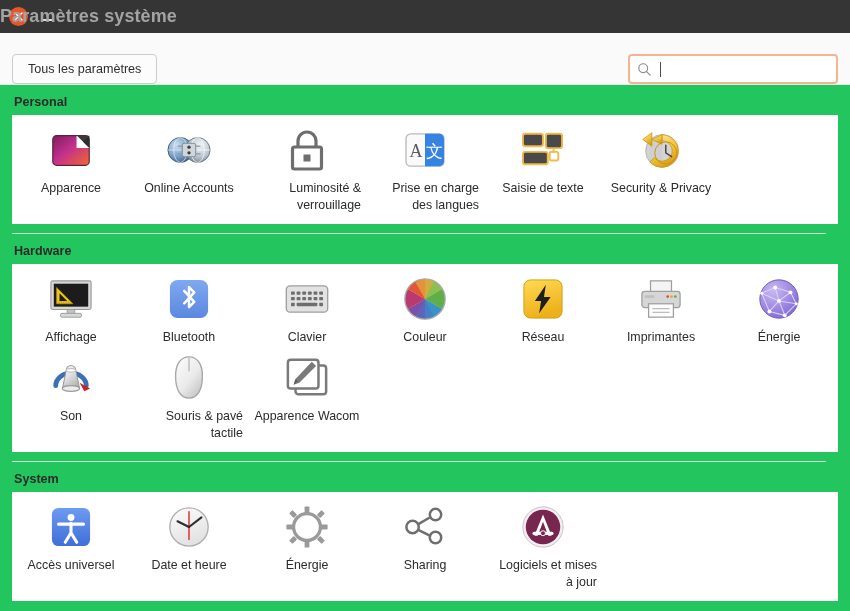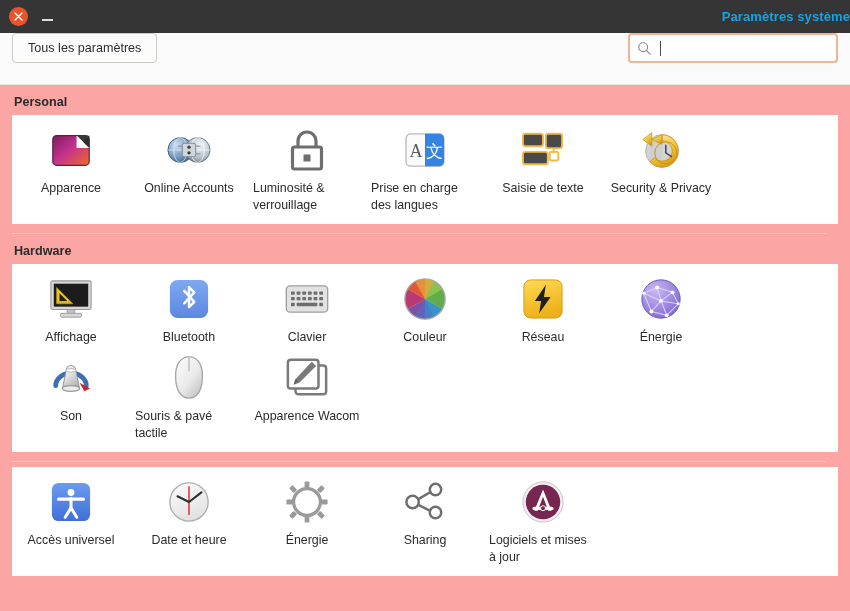--- a/index.html
+++ b/index.html
@@ -37,35 +37,35 @@
   }
   .tb-min i {
     display: block;
     width: 11px; height: 2px;
     background: #dcdcdc;
     margin-bottom: 4px;
   }
   .tb-title {
     position: absolute;
     left: 0; right: 0;
-    text-align: right;
-    color: #0ea5e9;
-    font-size: 13px;
+    text-align: left;
+    color: #a3a3a3;
+    font-size: 18px;
     font-weight: bold;
     letter-spacing: .1px;
     pointer-events: none;
   }
 
   
   .toolbar {
     height: 52px;
     background: #fafafa;
     border-bottom: 1px solid #e8e6e3;
     display: flex;
-    align-items: flex-start;
+    align-items: flex-end;
     padding: 0 12px;
     flex: 0 0 auto;
   }
   .btn-all {
     height: 30px;
     padding: 0 15px;
     background: #fcfcfc;
     border: 1px solid #cfcbc7;
     border-radius: 4px;
     font-size: 12.6px;
@@ -96,21 +96,21 @@
     font-size: 12.5px;
     font-family: inherit;
     flex: 1 1 auto;
     margin-left: 2px;
     color: #2e2e2e;
     min-width: 0;
   }
 
   
   .content {
-    background: #fca5a5;
+    background: #22c55e;
     height: 526px;
     overflow: hidden;
     padding-right: 12px;
   }
   .section { padding-top: 5px; }
   .section-title {
     font-size: 12.6px;
     font-weight: bold;
     color: #2b2b2b;
     padding: 5px 0 6px 14px;
@@ -140,21 +140,21 @@
   .tile-icon {
     width: 48px; height: 48px;
     display: flex; align-items: center; justify-content: center;
     margin-bottom: 6px;
   }
   .tile-icon svg { display: block; }
   .tile-label {
     font-size: 12.4px;
     line-height: 17px;
     color: #2b2b2b;
-    text-align: left;
+    text-align: right;
     max-width: 108px;
   }
 </style>
 </head>
 <body>
 
 <div class="titlebar">
   <div class="tb-close">
     <svg width="11" height="11" viewBox="0 0 11 11">
       <path d="M2 2 L9 9 M9 2 L2 9" stroke="#ffffff" stroke-width="1.4" stroke-linecap="round"></path>
@@ -396,20 +396,35 @@
                   <stop offset="1" stop-color="#edb01a"></stop>
                 </linearGradient>
               </defs>
               <rect x="2" y="2" width="40" height="40" rx="7" fill="url(#pw)" stroke="#d39b10" stroke-width="1"></rect>
               <path d="M25 7 L13.5 24 L20 24 L18 37 L30 20 L23 20 Z" fill="#1f1f1f"></path>
             </svg>
           </div>
           <div class="tile-label">Réseau</div>
         </div>
 
+        <div class="tile">
+          <div class="tile-icon">
+            <svg width="46" height="42" viewBox="0 0 48 44">
+              <rect x="13" y="3" width="22" height="12" fill="#f4f4f4" stroke="#9e9e9e" stroke-width="1.3"></rect>
+              <rect x="4" y="14" width="40" height="17" rx="3" fill="#d6d6d6" stroke="#9e9e9e" stroke-width="1.3"></rect>
+              <rect x="7" y="18" width="10" height="3" rx="1" fill="#c0c0c0"></rect>
+              <circle cx="31" cy="19.5" r="1.4" fill="#d64c3f"></circle>
+              <circle cx="35" cy="19.5" r="1.4" fill="#f0a429"></circle>
+              <circle cx="39" cy="19.5" r="1.4" fill="#5fae4a"></circle>
+              <rect x="11" y="27" width="26" height="14" fill="#fcfcfc" stroke="#9e9e9e" stroke-width="1.3"></rect>
+              <path d="M15 32 L33 32 M15 36 L33 36" stroke="#bdbdbd" stroke-width="1.3"></path>
+            </svg>
+          </div>
+          <div class="tile-label">Imprimantes</div>
+        </div>
 
         <div class="tile">
           <div class="tile-icon">
             <svg width="46" height="46" viewBox="0 0 48 48">
               <defs>
                 <radialGradient id="nw" cx="0.35" cy="0.28" r="0.85">
                   <stop offset="0" stop-color="#c9b8f2"></stop>
                   <stop offset="0.6" stop-color="#9b85e0"></stop>
                   <stop offset="1" stop-color="#7b63cc"></stop>
                 </radialGradient>
@@ -485,20 +500,21 @@
           </div>
           <div class="tile-label">Apparence Wacom</div>
         </div>
 
       </div>
     </div>
     <div class="sep"></div>
   </div>
 
   <div class="section">
+    <div class="section-title">System</div>
     <div class="panel">
       <div class="row">
 
         <div class="tile">
           <div class="tile-icon">
             <svg width="42" height="42" viewBox="0 0 44 44">
               <defs>
                 <linearGradient id="ua" x1="0" y1="0" x2="0" y2="1">
                   <stop offset="0" stop-color="#6d9bf0"></stop>
                   <stop offset="1" stop-color="#3f6fd8"></stop>

